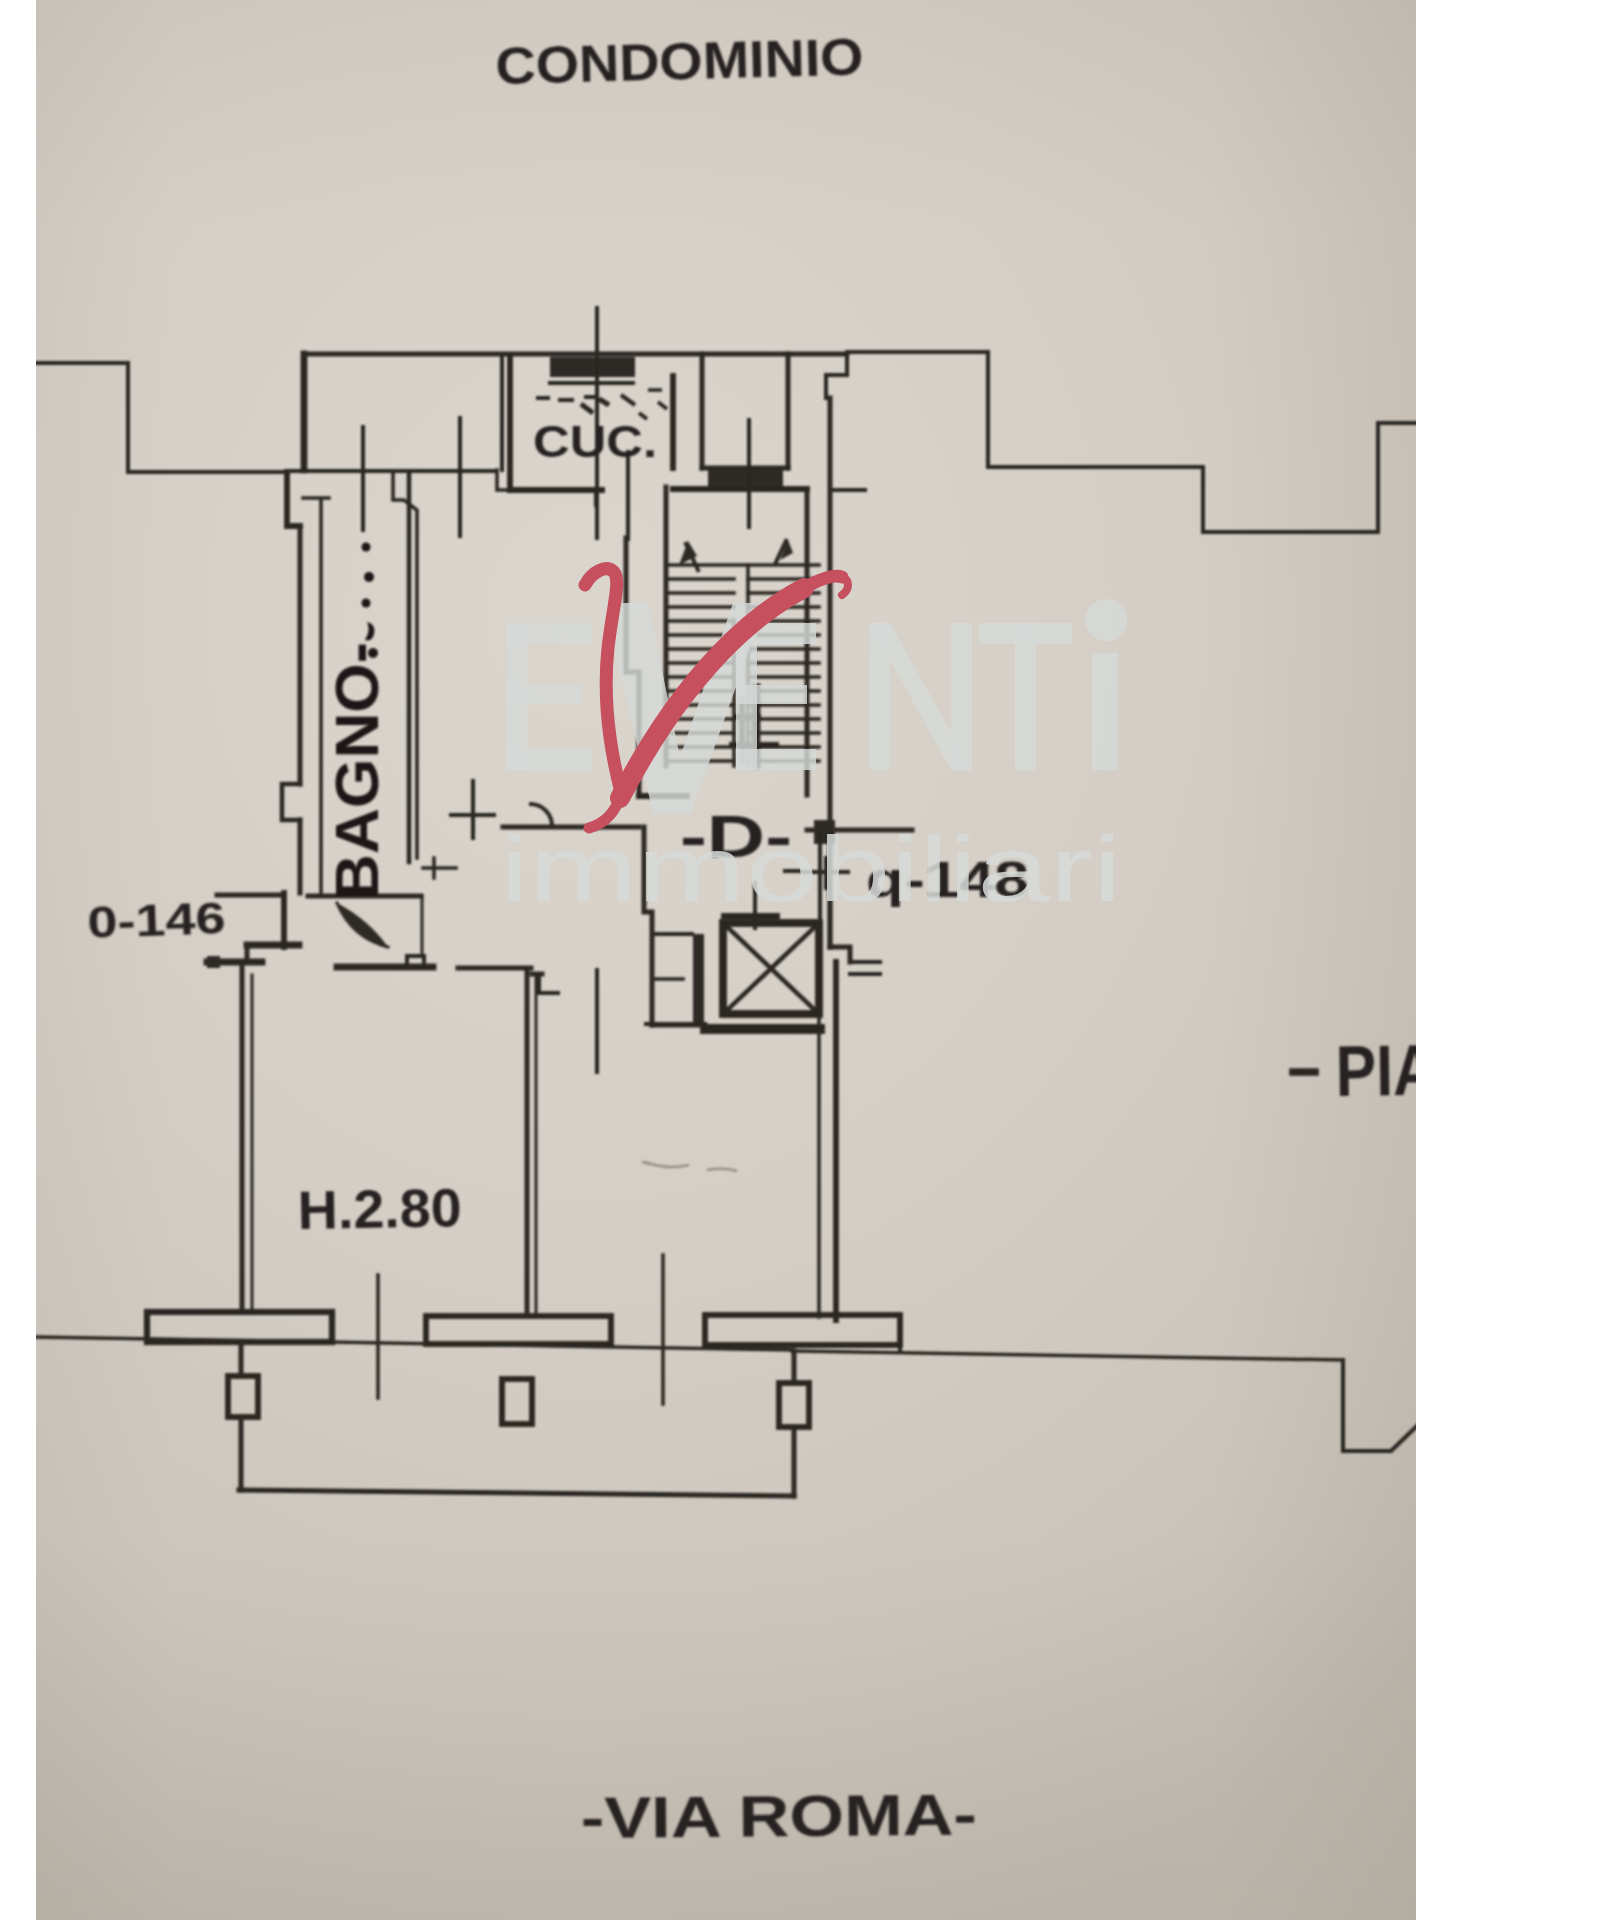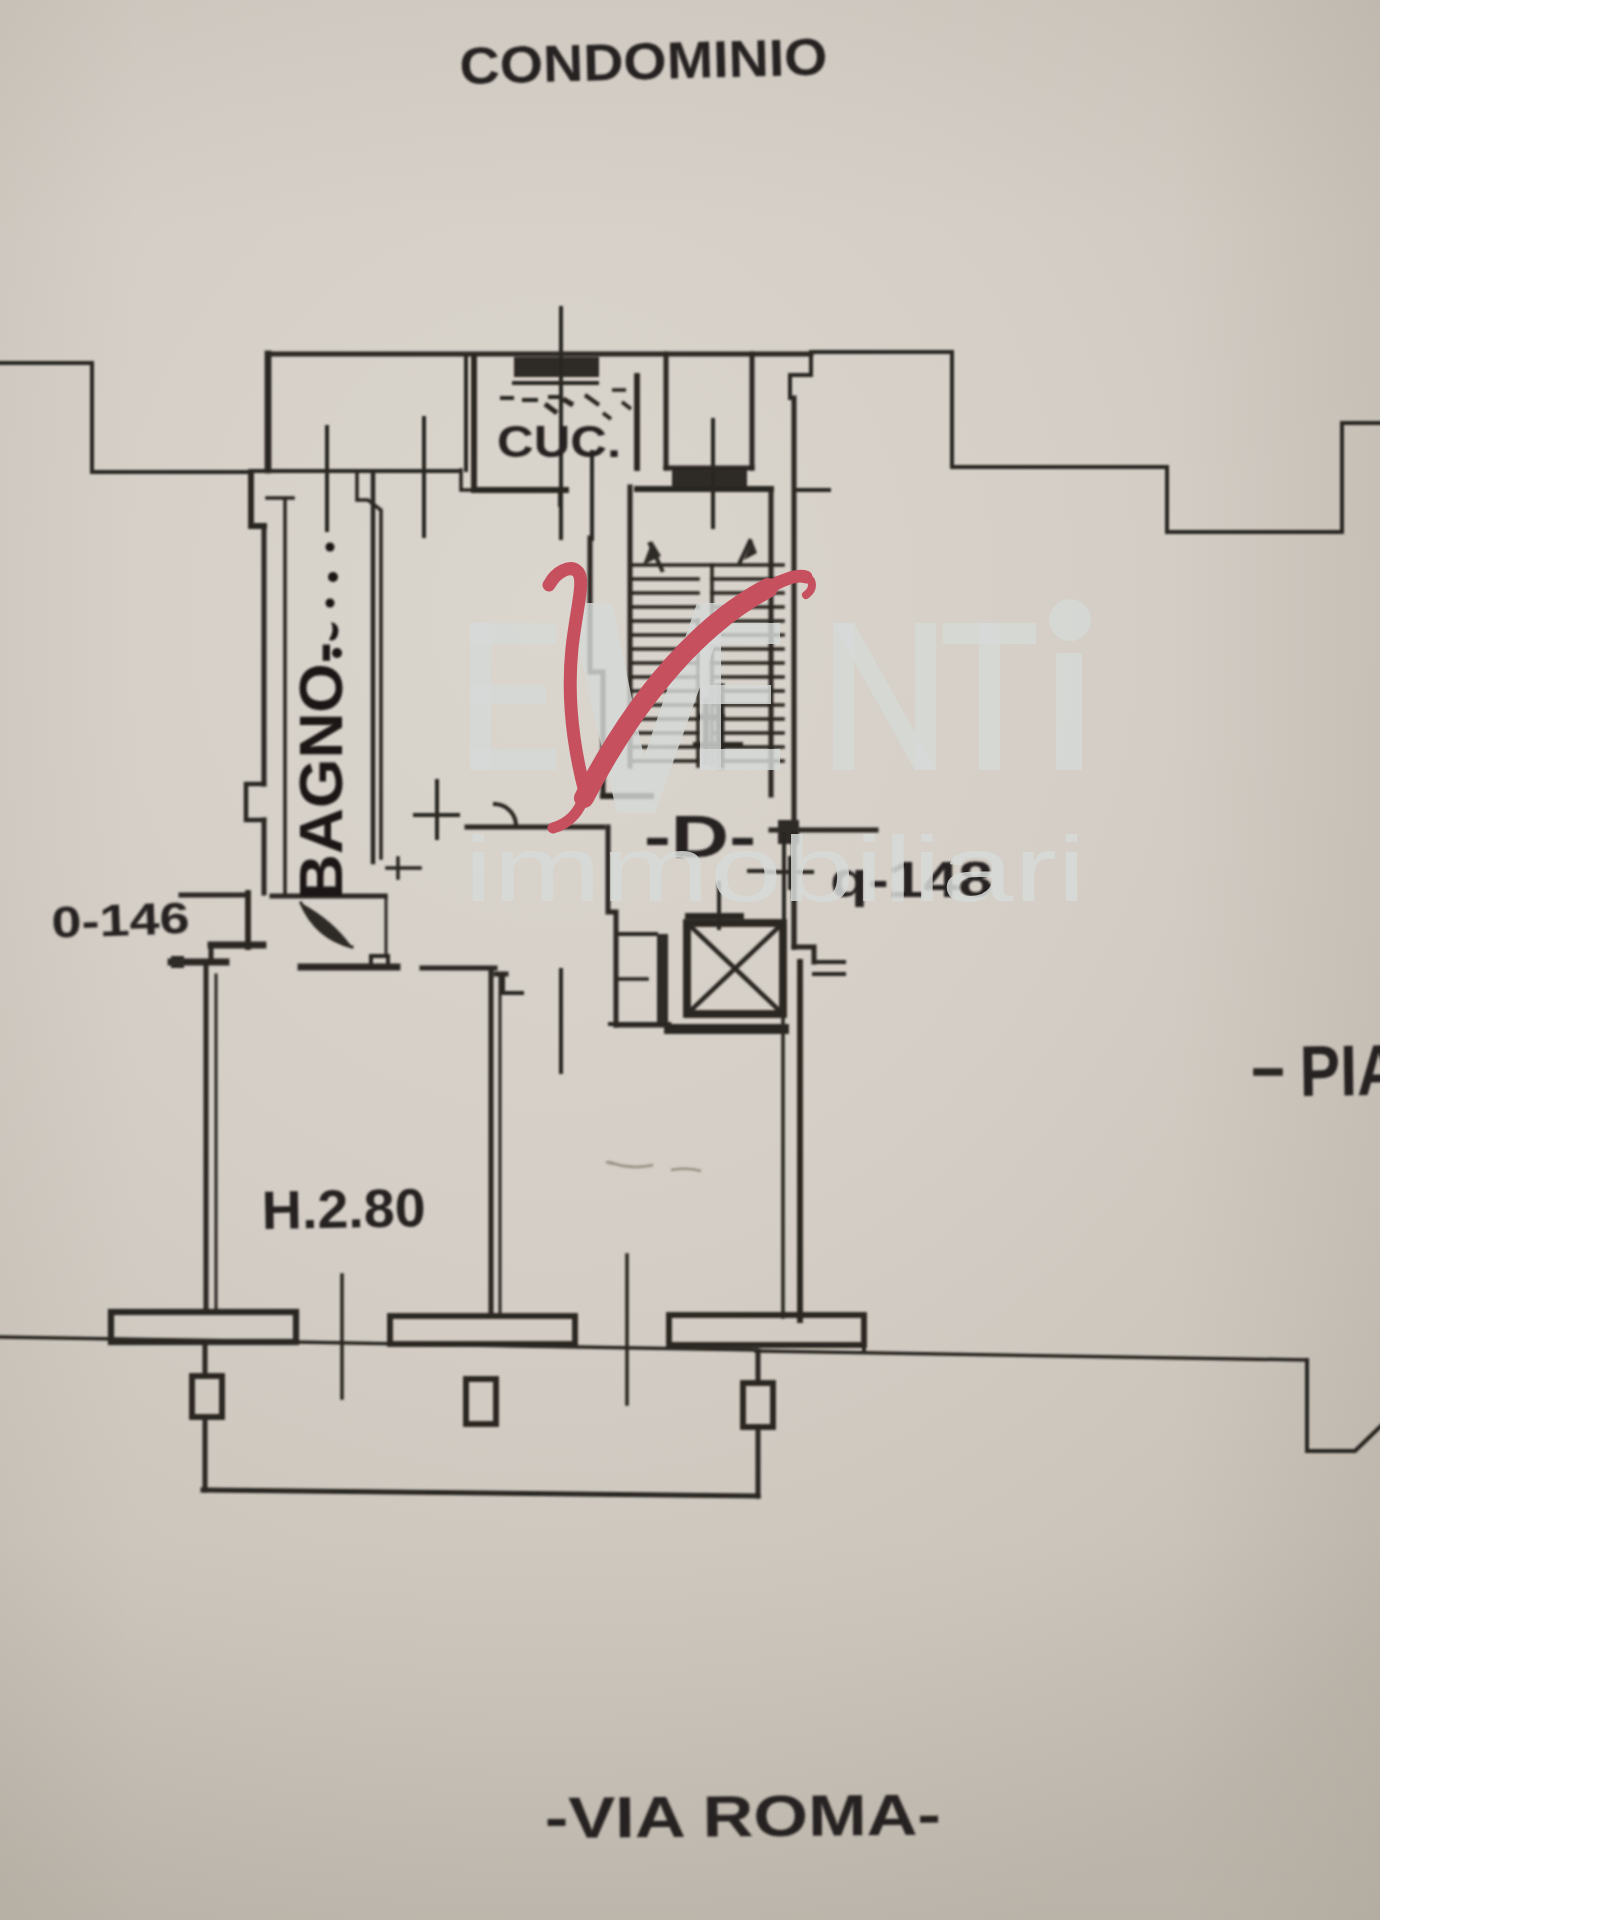--- a/index.html
+++ b/index.html
@@ -1,19 +1,19 @@
 <!DOCTYPE html>
 <html><head>
 <meta charset="utf-8">
 <style>
   html,body{margin:0;padding:0;}
   #page{position:relative;width:1380px;height:1920px;overflow:hidden;
     background:
       radial-gradient(ellipse 1250px 1400px at 40% 32%, #dad5cd 0%, #d4cec6 45%, #cbc5bc 78%, #c1bbb1 100%);
-    font-family:"Liberation Sans", sans-serif;}
+    font-family:"Liberation Sans", sans-serif;margin-left:36px;}
   svg{position:absolute;left:0;top:0;}
   .ink{stroke:#2a2621;fill:none;stroke-linecap:square;}
   text{font-family:"Liberation Sans", sans-serif;}
   .lbl{font-weight:bold;fill:#262220;}
 </style>
 </head>
 <body>
 <div id="page">
 <div style="position:absolute;inset:0;background:
    linear-gradient(180deg, rgba(120,110,95,0.05) 0%, rgba(120,110,95,0) 12%, rgba(120,110,95,0) 80%, rgba(120,110,95,0.10) 100%),

